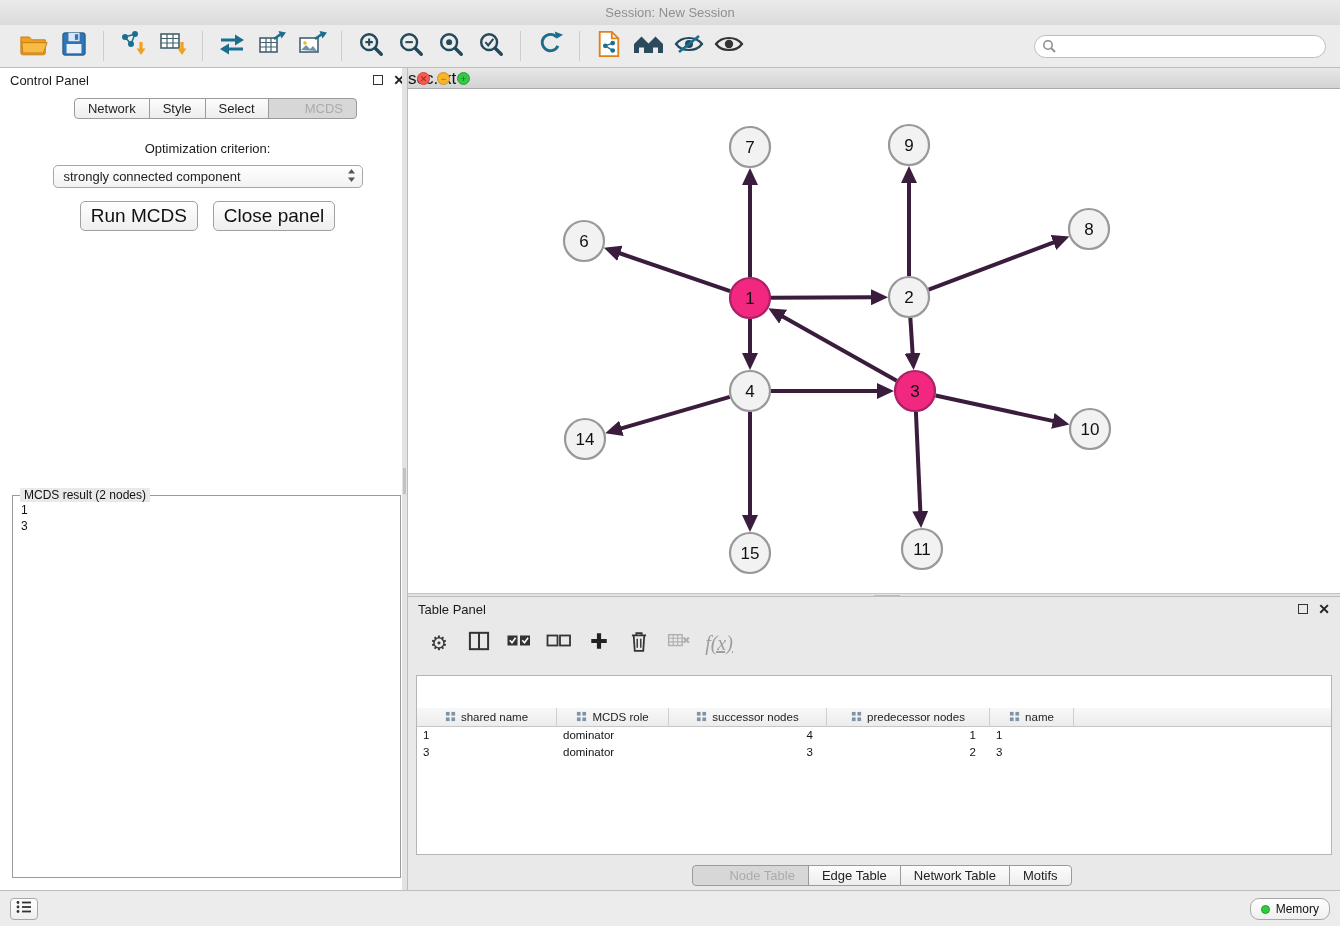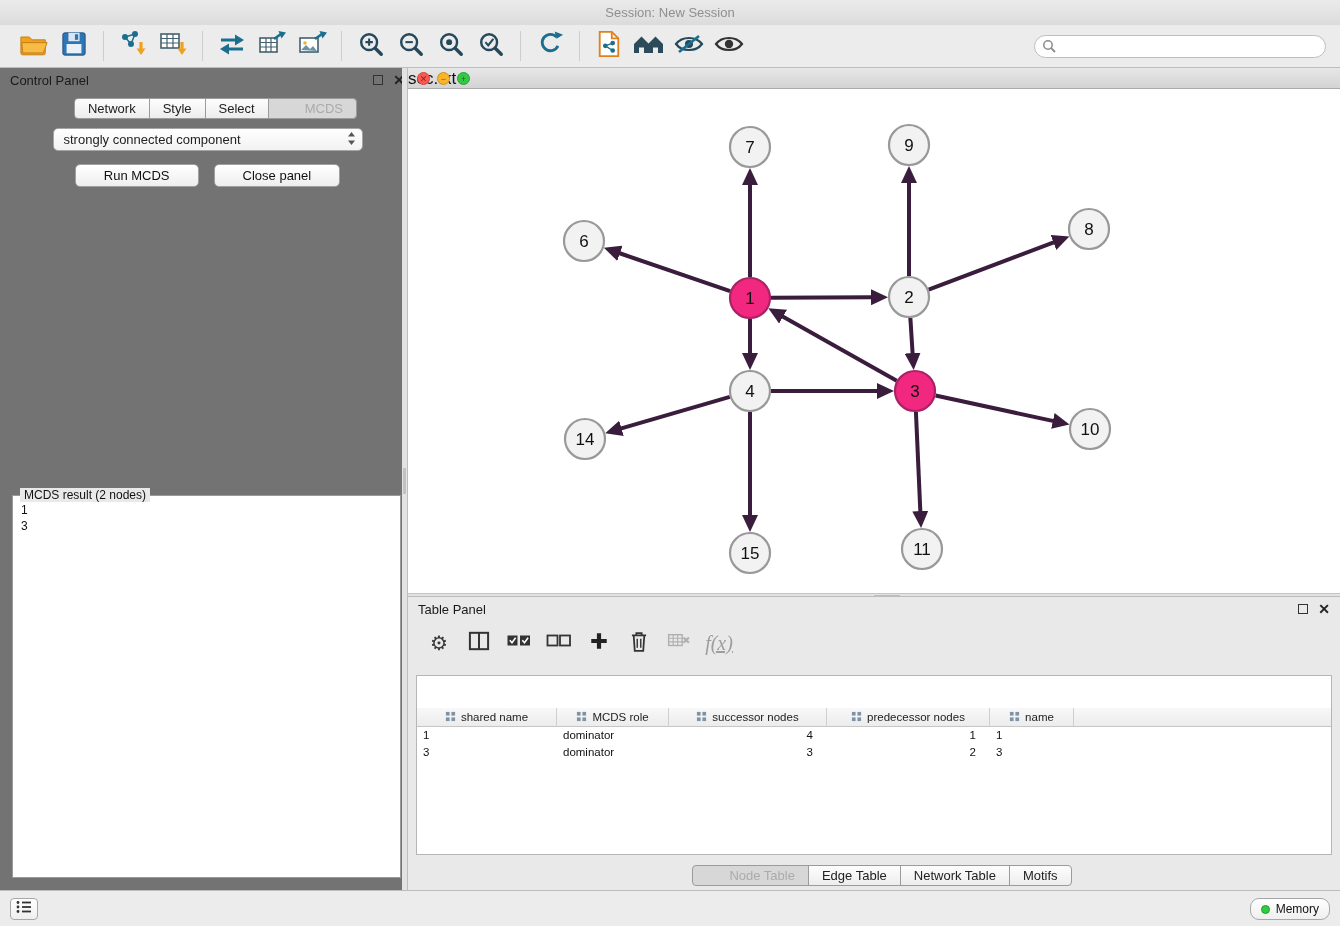--- a/index.html
+++ b/index.html
@@ -24,21 +24,21 @@
   .search-wrap { margin-left:auto; position:relative; }
   .search-input {
     width:292px; height:23px; border-radius:12px; border:1px solid #bdbdbd;
     background:#fff; padding:0 10px 0 26px; font-size:12px; outline:none;
     font-family:"Liberation Sans", sans-serif;
   }
   .search-glass { position:absolute; left:8px; top:4px; }
   
   .control-panel {
     position:absolute; left:0; top:68px; width:416px; bottom:36px;
-    background:#737373; border-right:1px solid #b0b0b0;
+    background:#ffffff; border-right:1px solid #b0b0b0;
   }
   .panel-header { height:24px; display:flex; align-items:center; padding:0 10px; font-size:13px; color:#1a1a1a; }
   .panel-header .spacer { flex:1; }
   .win-float { width:10px; height:10px; border:1.5px solid #333; display:inline-block; margin-right:10px; }
   .win-close { font-size:14px; font-weight:bold; color:#222; line-height:10px; }
   .tabs-row { display:flex; justify-content:center; margin-top:6px; }
   .tab {
     padding:2px 13px; font-size:13px; border:1px solid #9b9b9b; margin-left:-1px;
     background:linear-gradient(#fdfdfd,#ededed); color:#222; cursor:default; white-space:nowrap;
   }
@@ -47,21 +47,21 @@
   .tab.active { background:#d7d7d7; color:#ababab;padding-left:36px; }
   .opt-label { text-align:center; margin-top:22px; font-size:13px; color:#1a1a1a; }
   .dropdown {
     width:310px; height:23px; margin:9px auto 0 auto; border:1px solid #a6a6a6; border-radius:5px;
     background:linear-gradient(#ffffff,#f2f2f2); display:flex; align-items:center; padding:0 6px 0 10px;
     font-size:13px;
   }
   .dropdown .dd-label { flex:1; }
   .btn-row { display:flex; justify-content:center; gap:15px; margin-top:13px; }
   .push-btn {
-    padding:3px 28px; font-size:13px; border:1px solid #a0a0a0; border-radius:5px;
+    padding:3px 10px; font-size:19px; border:1px solid #a0a0a0; border-radius:5px;
     background:linear-gradient(#ffffff,#eeeeee); color:#111;
   }
   .result-box {
     position:absolute; left:12px; right:14px; top:427px; bottom:12px;
     border:1px solid #9a9a9a; background:#fff;
   }
   .result-legend {
     position:absolute; top:-8px; left:7px; background:#e9e9e9; padding:0 4px; font-size:12px; color:#111;
   }
   .result-items { padding:6px 8px; font-size:12px; line-height:16px; color:#111; }
@@ -300,20 +300,21 @@
     <span class="spacer"></span>
     <span class="win-float"></span>
     <span class="win-close">✕</span>
   </div>
   <div class="tabs-row">
     <div class="tab">Network</div>
     <div class="tab">Style</div>
     <div class="tab">Select</div>
     <div class="tab active">MCDS</div>
   </div>
+  <div class="opt-label">Optimization criterion:</div>
   <div class="dropdown">
     <span class="dd-label">strongly connected component</span>
     <span>
       <svg width="9" height="15" viewBox="0 0 9 15">
           <path d="M4.5,1 L8,5.5 H1 z" fill="#555"></path>
           <path d="M4.5,14 L1,9.5 h7 z" fill="#555"></path>
         </svg>
     </span>
   </div>
   <div class="btn-row">

